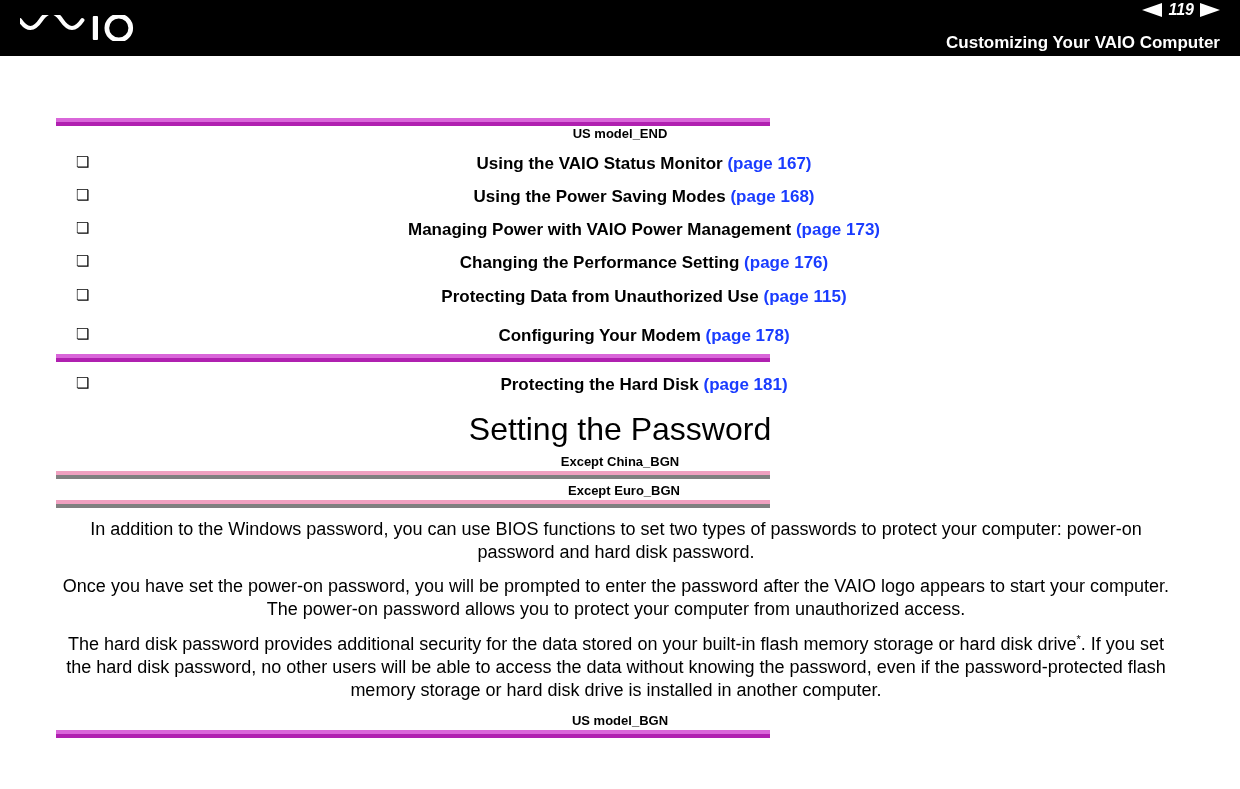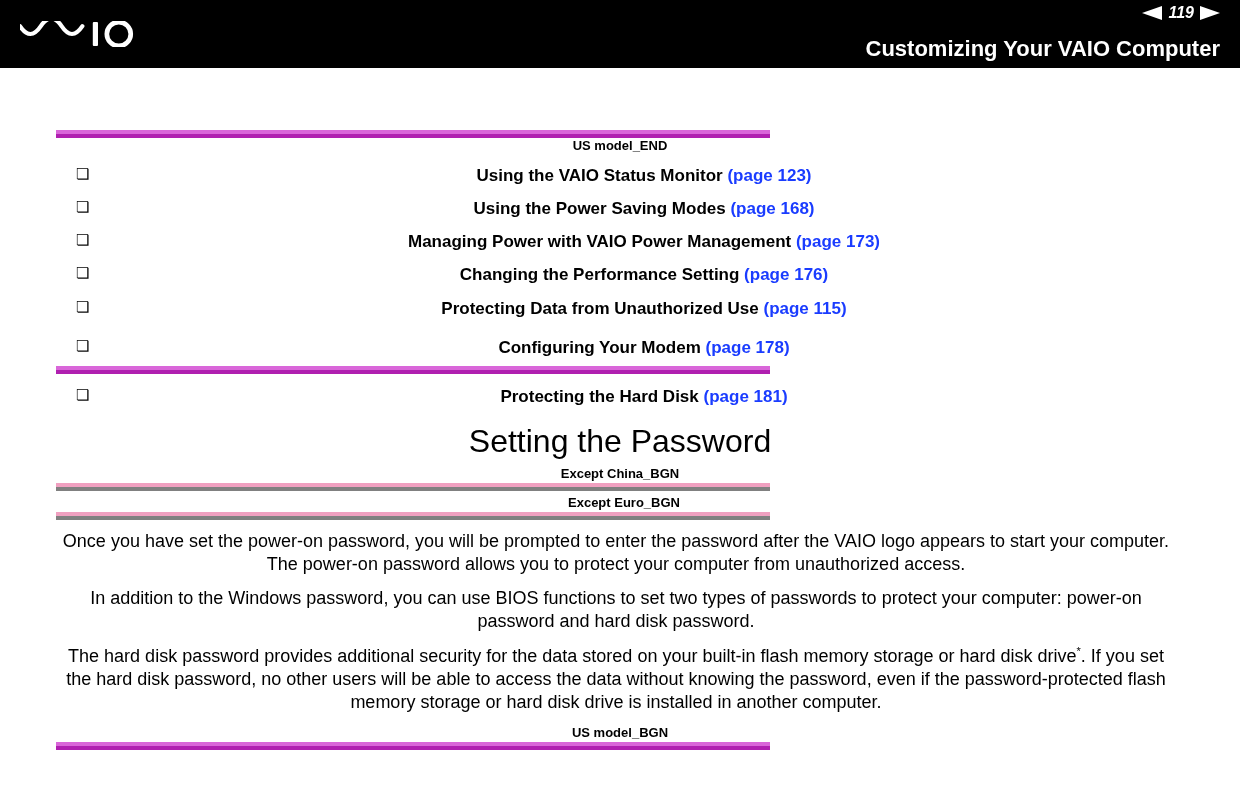--- a/index.html
+++ b/index.html
@@ -8,21 +8,21 @@
     width: 1240px;
     height: 789px;
     background: #fff;
     font-family: Arial, Helvetica, sans-serif;
     color: #000;
     overflow: hidden;
   }
   .topbar {
     background: #000;
     width: 100%;
-    height: 68px;
+    height: 56px;
     position: relative;
     display: flex;
     align-items: center;
     justify-content: space-between;
     padding: 0 20px;
     box-sizing: border-box;
   }
   .vaio-logo {
     color: #fff;
     font-weight: 700;
@@ -56,21 +56,21 @@
   }
   .arrow-left { border-right: 20px solid #fff; }
   .arrow-right { border-left: 20px solid #fff; }
   .page-num {
     font-style: italic;
     font-weight: 700;
     font-size: 16px;
     color: #fff;
   }
   .breadcrumb {
-    font-size: 22px;
+    font-size: 17px;
     font-weight: 700;
     color: #fff;
     margin-top: 26px;
   }
   .content {
     padding: 60px 56px 0 56px;
     box-sizing: border-box;
     text-align: center;
   }
   .marker-bar {
@@ -147,21 +147,21 @@
 </div>
 
 <div class="content">
 
   <div class="block">
     <div class="marker-bar bar-magenta2"></div>
     <div class="marker-label">US model_END</div>
   </div>
 
   <ul class="links">
-    <li><span>Using the VAIO Status Monitor </span><span class="page-link">(page 123)</span></li>
+    <li><span>Using the VAIO Status Monitor </span><span class="page-link">(page 167)</span></li>
     <li><span>Using the Power Saving Modes </span><span class="page-link">(page 168)</span></li>
     <li><span>Managing Power with VAIO Power Management </span><span class="page-link">(page 173)</span></li>
     <li><span>Changing the Performance Setting </span><span class="page-link">(page 176)</span></li>
     <li><span>Protecting Data from Unauthorized Use </span><span class="page-link">(page 115)</span></li>
   </ul>
 
 
   <ul class="links">
     <li><span>Configuring Your Modem </span><span class="page-link">(page 178)</span></li>
   </ul>
@@ -176,22 +176,22 @@
 
   <h1 class="section">Setting the Password</h1>
 
   <div class="block">
     <div class="marker-label">Except China_BGN</div>
     <div class="marker-bar bar-pinkgray"></div>
     <div class="marker-label" style="margin-top:4px;padding-left:8px;">Except Euro_BGN</div>
     <div class="marker-bar bar-pinkgray"></div>
   </div>
 
+  <p class="body">In addition to the Windows password, you can use BIOS functions to set two types of passwords to protect your computer: power-on password and hard disk password.</p>
   <p class="body">Once you have set the power-on password, you will be prompted to enter the password after the VAIO logo appears to start your computer. The power-on password allows you to protect your computer from unauthorized access.</p>
-  <p class="body">In addition to the Windows password, you can use BIOS functions to set two types of passwords to protect your computer: power-on password and hard disk password.</p>
   <p class="body">
     <span>The hard disk password provides additional security for the data stored on your built-in flash memory storage or hard disk drive</span><sup>*</sup><span>. If you set the hard disk password, no other users will be able to access the data without knowing the password, even if the password-protected flash memory storage or hard disk drive is installed in another computer.</span>
   </p>
 
   <div class="block">
     <div class="marker-label">US model_BGN</div>
     <div class="marker-bar bar-magenta2"></div>
   </div>
 
 </div>

